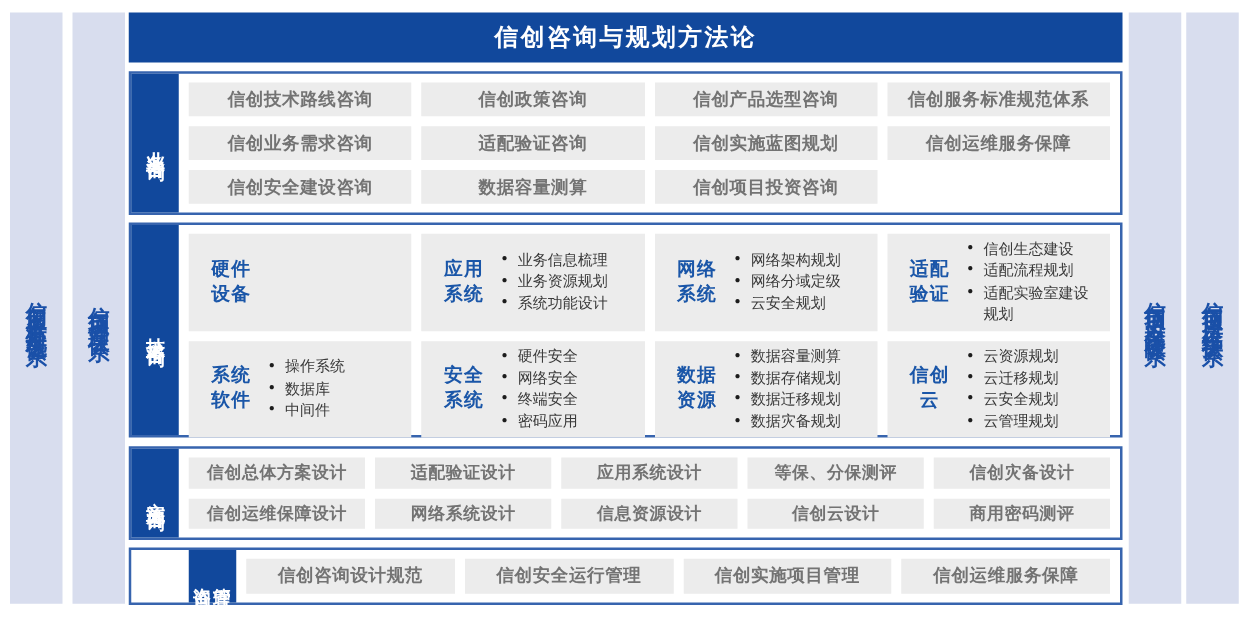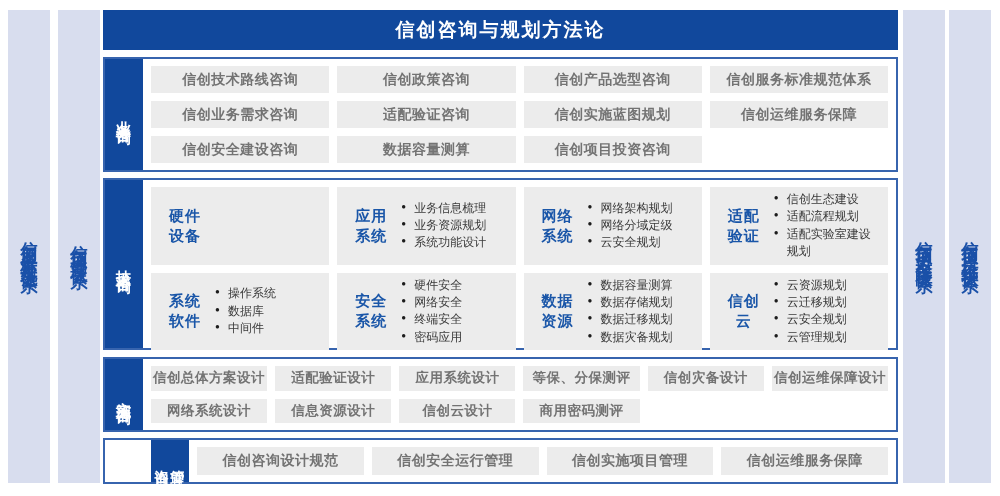--- a/index.html
+++ b/index.html
@@ -43,21 +43,21 @@
     font-weight:bold;font-size:15px;letter-spacing:3px;line-height:1;
   }
   .sec-label .twocol{display:flex;flex-direction:row;gap:2px;}
   .sec-label .twocol .vtext{letter-spacing:2px;font-size:14px;}
   .sec-content{flex:1;box-sizing:border-box;}
   
   .grid{
     display:grid;height:100%;box-sizing:border-box;padding:7px 8px;gap:8px;
   }
   .grid-4{grid-template-columns:repeat(4,1fr);}
-  .grid-5{grid-template-columns:repeat(6,1fr);text-align:right;}
+  .grid-5{grid-template-columns:repeat(5,1fr);text-align:right;}
   .pill{
     background:#ececec;color:#737373;font-weight:bold;font-size:14px;
     display:flex;align-items:center;justify-content:center;letter-spacing:.5px;
     white-space:nowrap;
   }
   .sec-impl .pill{font-size:13.5px;}
   
   .tech-cell{
     background:#ececec;display:flex;align-items:center;gap:6px;
     padding:4px 6px 4px 10px;box-sizing:border-box;

